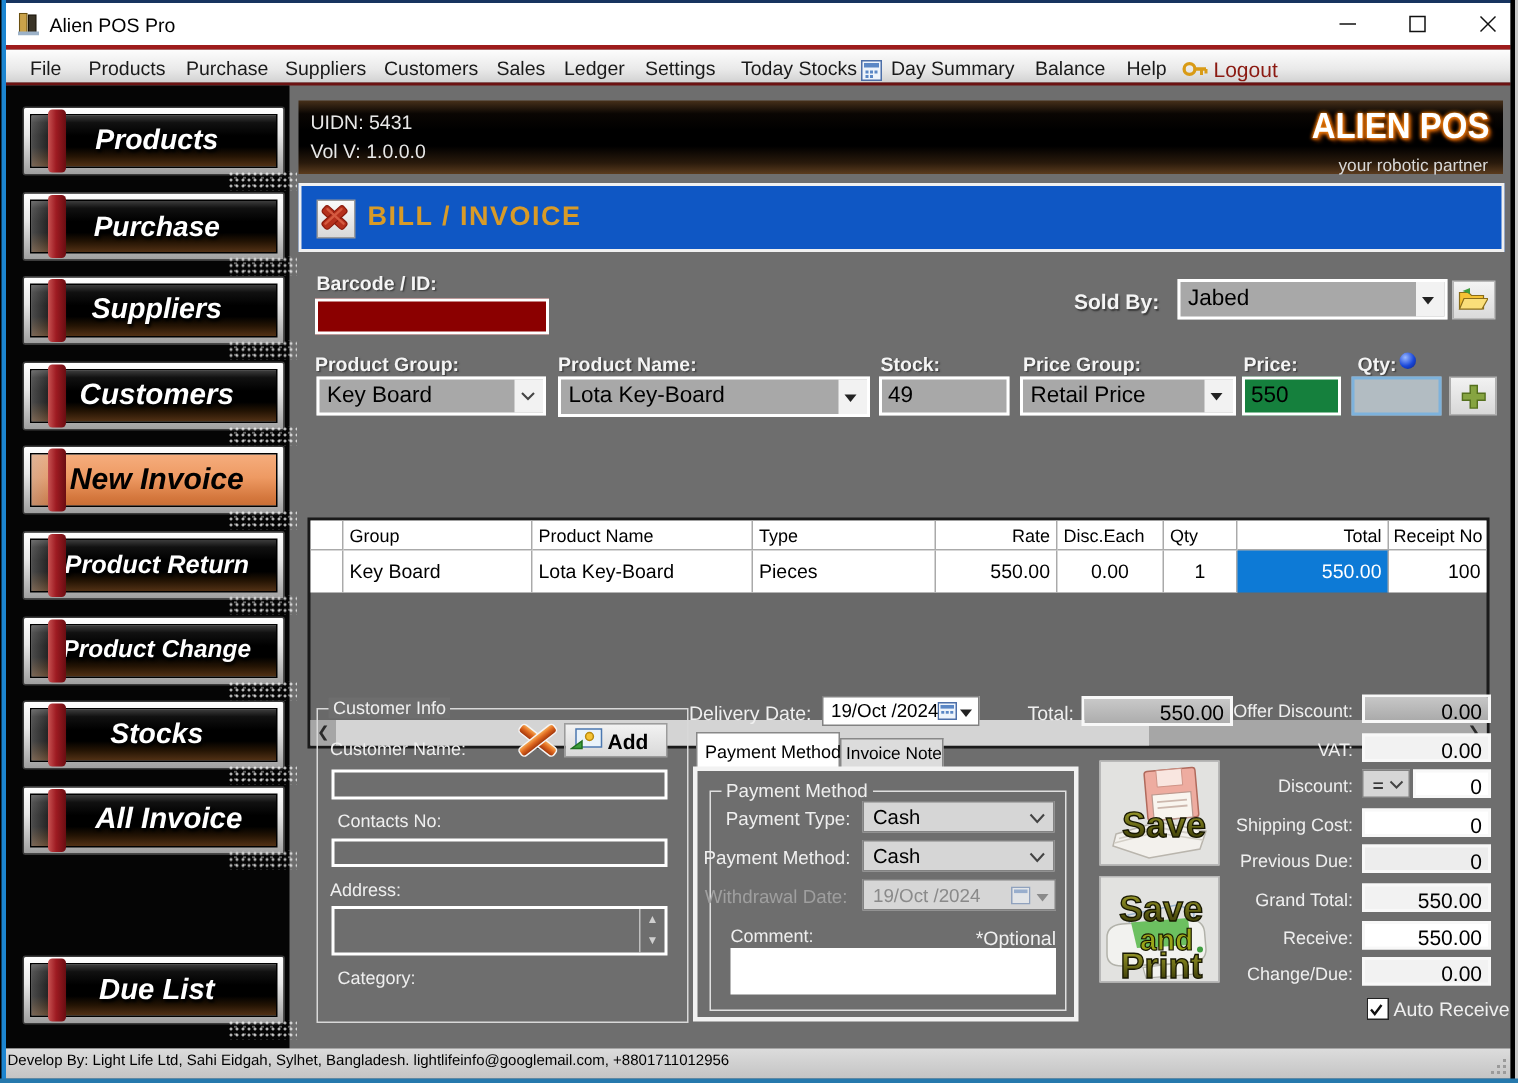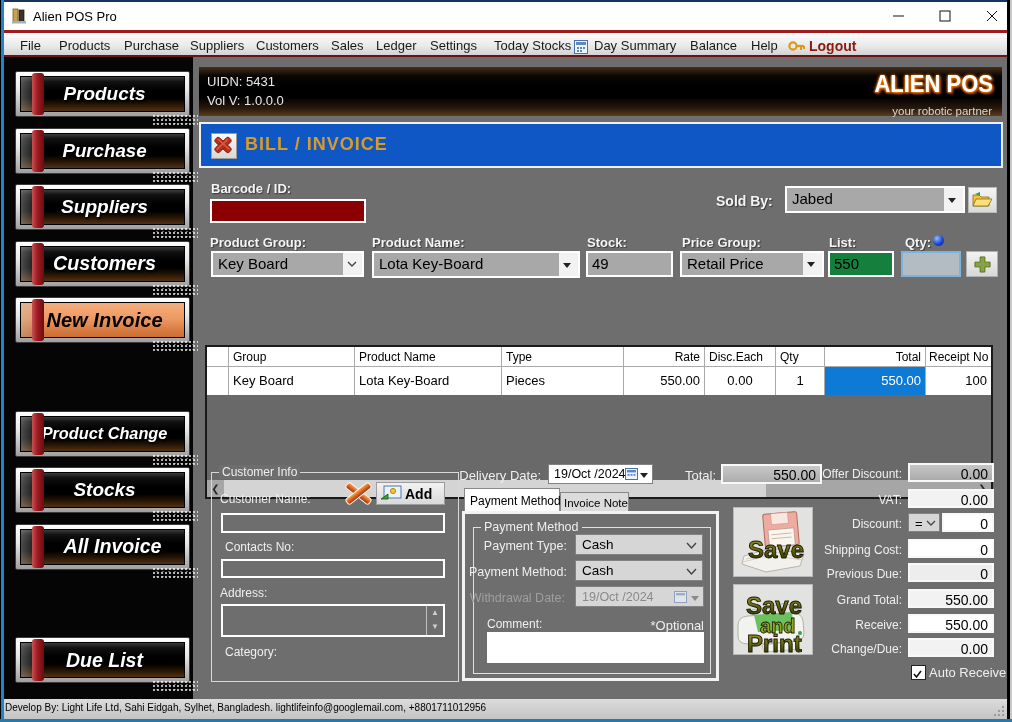--- a/index.html
+++ b/index.html
@@ -110,21 +110,21 @@
       </svg>
     <span class="mi" style="left:590px">Day Summary</span>
     <span class="mi" style="left:686px">Balance</span>
     <span class="mi" style="left:747px">Help</span>
     <svg class="abs" style="left:784px;top:6px" width="18" height="15" viewBox="0 0 18 15">
         <circle cx="5" cy="7" r="3.6" fill="none" stroke="#d99b16" stroke-width="2.2"></circle>
         <line x1="8.5" y1="7" x2="16" y2="7" stroke="#d99b16" stroke-width="2.2"></line>
         <line x1="13" y1="7" x2="13" y2="11" stroke="#d99b16" stroke-width="2"></line>
         <line x1="16" y1="7" x2="16" y2="10" stroke="#d99b16" stroke-width="2"></line>
       </svg>
-    <span class="mi" style="left:805px;color:#8b1a12;font-weight:bold;font-size:14px">Logout</span>
+    <span class="mi" style="left:805px;color:#8b1a12;font-weight:normal;font-size:14px">Logout</span>
   </div>
   <div class="abs" id="sidebar">
       <div class="sbtn" style="top: 14px;">
         <div class="inner" style="font-size:18.9px;padding-left:4px">Products</div>
         <div class="rbar"></div>
         <div class="speck"></div>
       </div>
       <div class="sbtn" style="top: 70.6px;">
         <div class="inner" style="font-size:18.7px;padding-left:4px">Purchase</div>
         <div class="rbar"></div>
@@ -135,20 +135,25 @@
         <div class="rbar"></div>
         <div class="speck"></div>
       </div>
       <div class="sbtn" style="top: 183.8px;">
         <div class="inner" style="font-size:19.7px;padding-left:4px">Customers</div>
         <div class="rbar"></div>
         <div class="speck"></div>
       </div>
       <div class="sbtn active" style="top: 240.4px;">
         <div class="inner" style="font-size:20.1px;padding-left:4px">New Invoice</div>
+        <div class="rbar"></div>
+        <div class="speck"></div>
+      </div>
+      <div class="sbtn" style="top: 297px;">
+        <div class="inner" style="font-size:16.9px;padding-left:4px">Product Return</div>
         <div class="rbar"></div>
         <div class="speck"></div>
       </div>
       <div class="sbtn" style="top: 353.6px;">
         <div class="inner" style="font-size:16.3px;padding-left:4px">Product Change</div>
         <div class="rbar"></div>
         <div class="speck"></div>
       </div>
       <div class="sbtn" style="top: 410.2px;">
         <div class="inner" style="font-size:18.9px;padding-left:4px">Stocks</div>
@@ -200,21 +205,21 @@
       <path d="M1 4 L7 4 L9 6 L17 6 L17 15 L1 15 Z" fill="#f5c335" stroke="#8a6d1a" stroke-width="0.8"></path>
       <path d="M1 15 L4 8 L20 8 L16 15 Z" fill="#fadf7a" stroke="#8a6d1a" stroke-width="0.8"></path>
       <path d="M3 3 L8 1 L8 5" fill="#3f9e3f"></path>
     </svg>
   </div>
 
   <div class="lbl" style="left:210px;top:235px;">Product Group:</div>
   <div class="lbl" style="left:372px;top:235px;">Product Name:</div>
   <div class="lbl" style="left:587px;top:235px;">Stock:</div>
   <div class="lbl" style="left:682px;top:235px;">Price Group:</div>
-  <div class="lbl" style="left:829px;top:235px;">List:</div>
+  <div class="lbl" style="left:829px;top:235px;">Price:</div>
   <div class="lbl" style="left:905px;top:235px;">Qty:</div>
   <div class="abs" style="left:933px;top:235px;width:11px;height:11px;border-radius:50%;background:radial-gradient(circle at 35% 30%,#9ab8ff,#1947d8 55%,#0a1f7a);"></div>
 
   <div class="combo" style="left:211px;top:251px;width:153px;height:26px;">
     <span class="txt">Key Board</span>
     <span class="btn">
         <svg width="12" height="12" viewBox="0 0 12 12">
           <polyline points="2,4 6,8 10,4" fill="none" stroke="#444" stroke-width="1.4"></polyline>
         </svg>
       </span>

